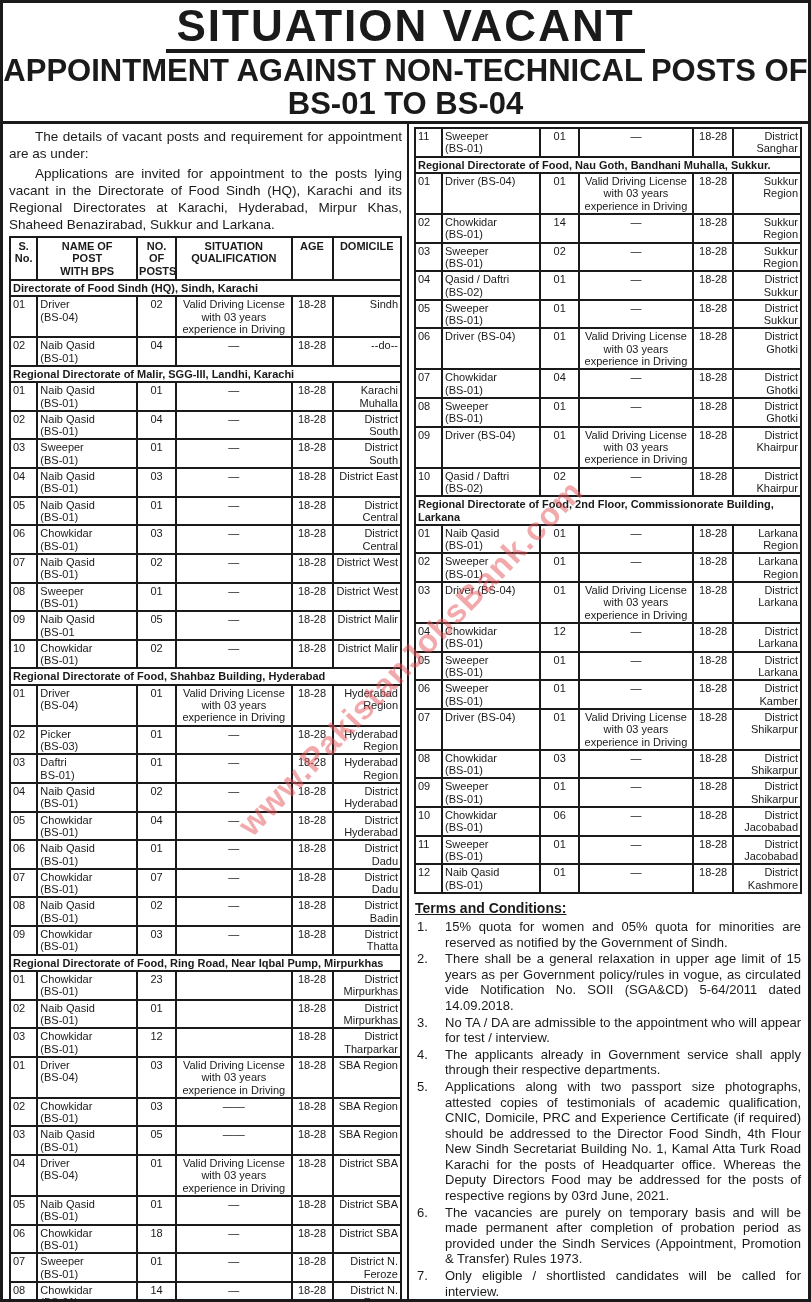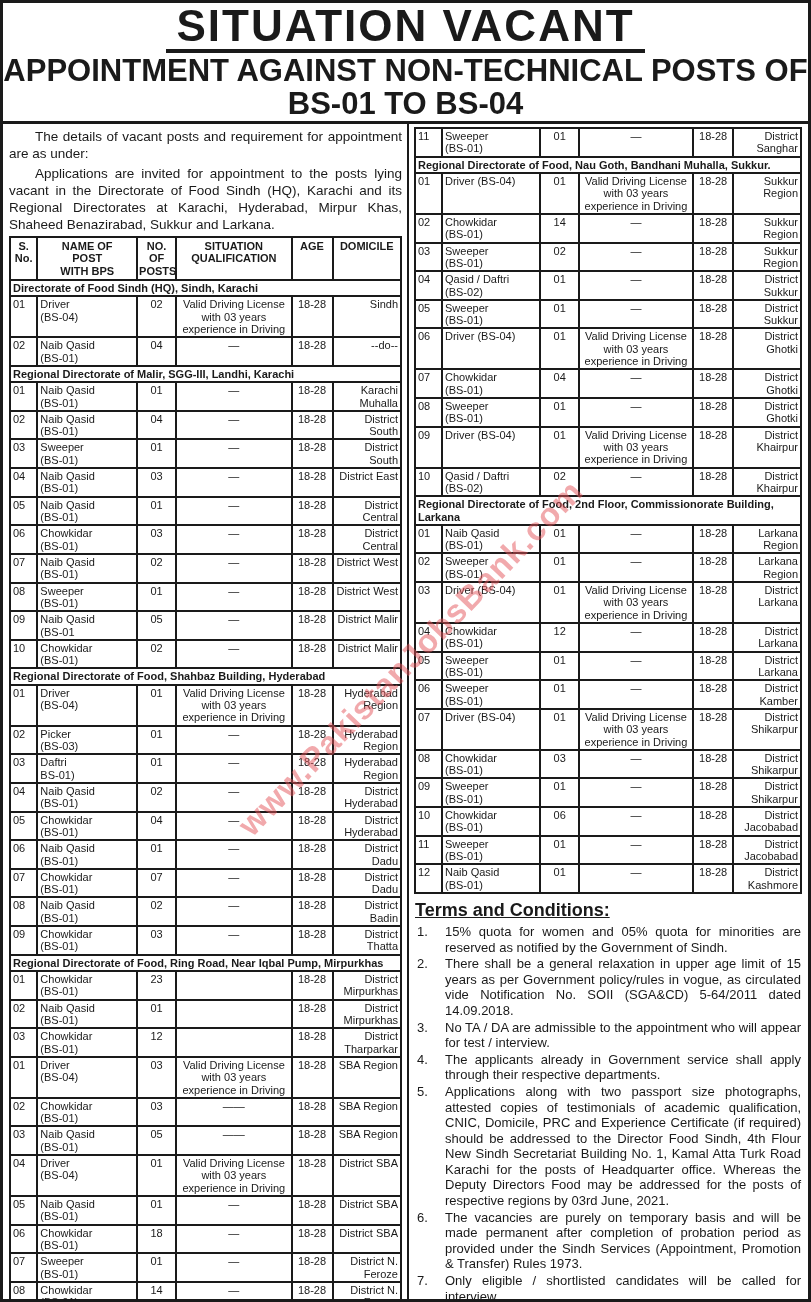--- a/index.html
+++ b/index.html
@@ -22,21 +22,21 @@
   table.posts th,table.posts td{border:2px solid #1a1a1a;padding:1px 2px;vertical-align:top;font-size:11px;line-height:1.12;}
   table.posts th{font-weight:bold;text-align:center;white-space:pre-line;font-size:11px;padding:2px 1px;}
   td.c-sno{text-align:left;padding-left:4px;}
   td.c-name{text-align:left;white-space:pre-line;padding-left:4px;border-radius:13px;}
   td.c-posts,td.c-age{text-align:center;}
   td.c-qual{text-align:center;}
   td.c-dom{text-align:right;}
   td.section-header{font-weight:bold;text-align:left;font-size:12px;padding:2px 3px;line-height:1.15;}
   
   .terms{margin-top:6px;padding:0 1px;}
-  .terms-heading{font-weight:bold;font-size:18px;text-decoration:underline;margin:2px 0 3px 0;}
+  .terms-heading{font-weight:bold;font-size:14px;text-decoration:underline;margin:2px 0 3px 0;}
   .term-item{position:relative;padding-left:30px;font-size:13px;line-height:1.2;text-align:justify;margin-bottom:1px;}
   .term-num{position:absolute;left:2px;top:0;}
   
   .watermark{
     position:absolute;left:168px;top:636px;transform:rotate(-46deg);transform-origin:center;
     font-size:33px;font-weight:bold;letter-spacing:1px;white-space:nowrap;
     opacity:0.5;pointer-events:none;z-index:6;
   }
 </style>
 </head>

